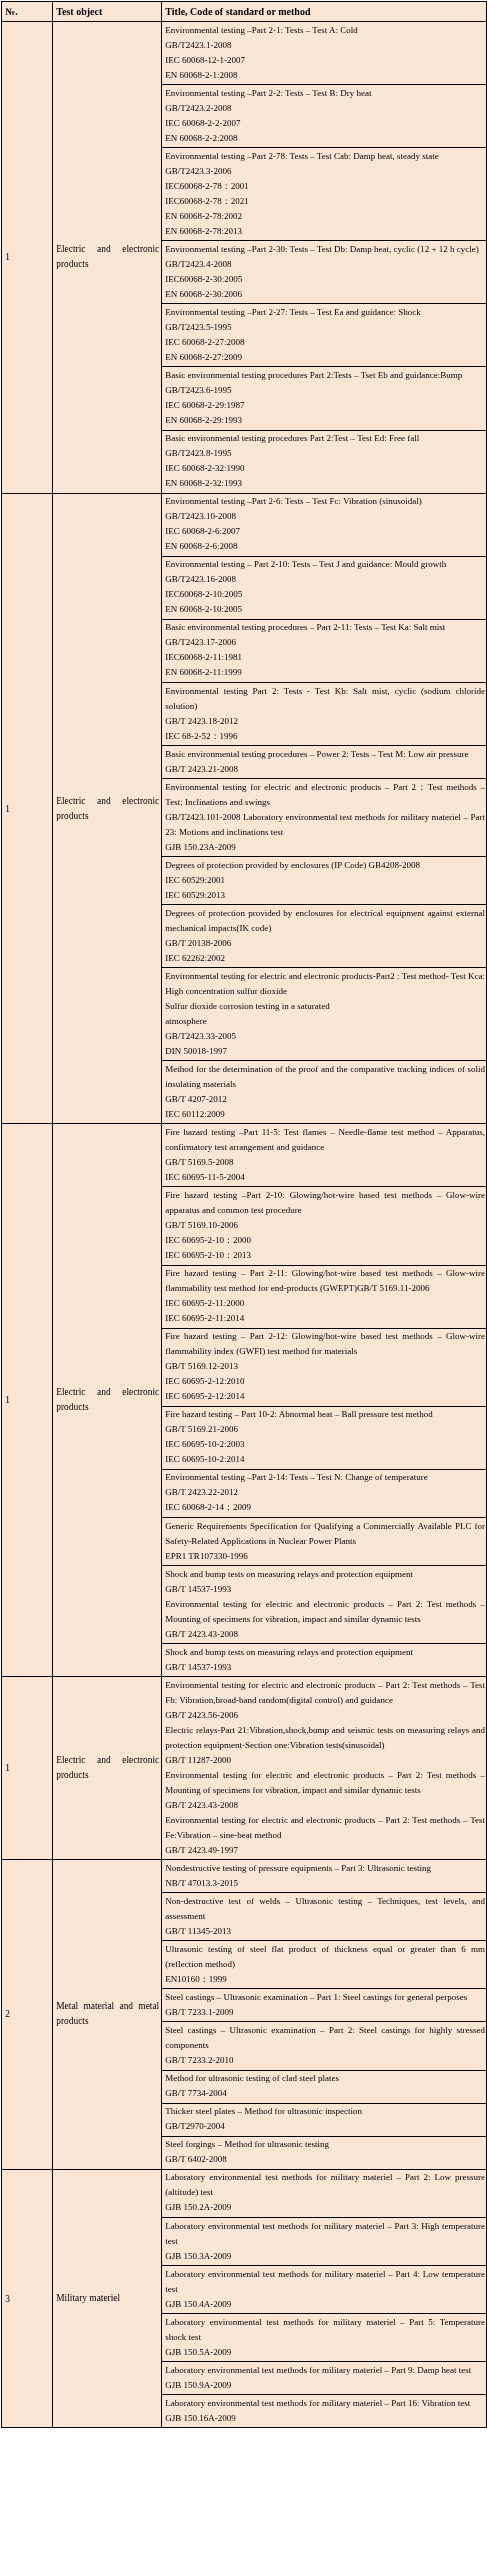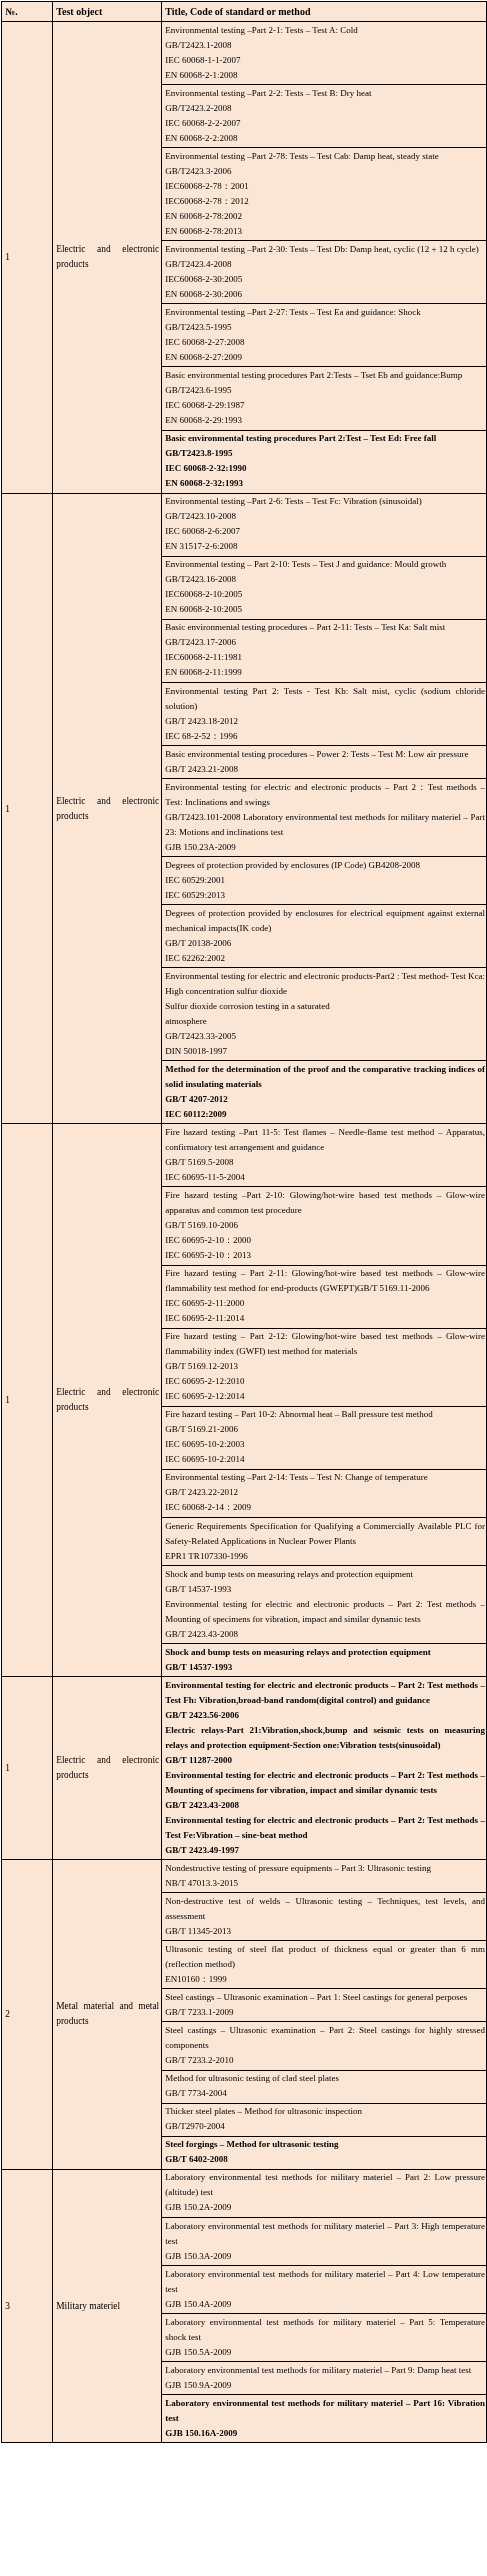--- a/index.html
+++ b/index.html
@@ -59,21 +59,20 @@
     vertical-align: top;
     padding: 0;
     margin-left: 20px;
   }
   .subcell {
     border-bottom: 1.4px solid #000000;
     padding: 0.7px 1.4px 1.4px 2.9px;
   }
   .subcell:last-child {
     border-bottom: none;
-    font-weight: bold;
   }
   .line {
     margin: 0;
     font-size: 9px;
     line-height: 15px;
     text-align: justify;
   }
 </style>
 </head>
 <body>
@@ -95,34 +94,34 @@
     <tbody id="groups-body">
         <tr>
           <td class="num">1</td>
           <td class="obj">
             <div class="obj-text">Electric and electronic products</div>
           </td>
           <td class="stds">
             <div class="subcell">
               <p class="line">Environmental testing –Part 2-1: Tests – Test A: Cold</p>
               <p class="line">GB/T2423.1-2008</p>
-              <p class="line">IEC 60068-1-1-2007</p>
+              <p class="line">IEC 60068-12-1-2007</p>
               <p class="line">EN 60068-2-1:2008</p>
             </div>
             <div class="subcell">
               <p class="line">Environmental testing –Part 2-2: Tests – Test B: Dry heat</p>
               <p class="line">GB/T2423.2-2008</p>
               <p class="line">IEC 60068-2-2-2007</p>
               <p class="line">EN 60068-2-2:2008</p>
             </div>
             <div class="subcell">
               <p class="line">Environmental testing –Part 2-78: Tests – Test Cab: Damp heat, steady state</p>
               <p class="line">GB/T2423.3-2006</p>
               <p class="line">IEC60068-2-78：2001</p>
-              <p class="line">IEC60068-2-78：2012</p>
+              <p class="line">IEC60068-2-78：2021</p>
               <p class="line">EN 60068-2-78:2002</p>
               <p class="line">EN 60068-2-78:2013</p>
             </div>
             <div class="subcell">
               <p class="line">Environmental testing –Part 2-30: Tests – Test Db: Damp heat, cyclic (12 + 12 h cycle)</p>
               <p class="line">GB/T2423.4-2008</p>
               <p class="line">IEC60068-2-30:2005</p>
               <p class="line">EN 60068-2-30:2006</p>
             </div>
             <div class="subcell">
@@ -148,21 +147,21 @@
         <tr>
           <td class="num">1</td>
           <td class="obj">
             <div class="obj-text">Electric and electronic products</div>
           </td>
           <td class="stds">
             <div class="subcell">
               <p class="line">Environmental testing –Part 2-6: Tests – Test Fc: Vibration (sinusoidal)</p>
               <p class="line">GB/T2423.10-2008</p>
               <p class="line">IEC 60068-2-6:2007</p>
-              <p class="line">EN 31517-2-6:2008</p>
+              <p class="line">EN 60068-2-6:2008</p>
             </div>
             <div class="subcell">
               <p class="line">Environmental testing – Part 2-10: Tests – Test J and guidance: Mould growth</p>
               <p class="line">GB/T2423.16-2008</p>
               <p class="line">IEC60068-2-10:2005</p>
               <p class="line">EN 60068-2-10:2005</p>
             </div>
             <div class="subcell">
               <p class="line">Basic environmental testing procedures – Part 2-11: Tests – Test Ka: Salt mist</p>
               <p class="line">GB/T2423.17-2006</p>

